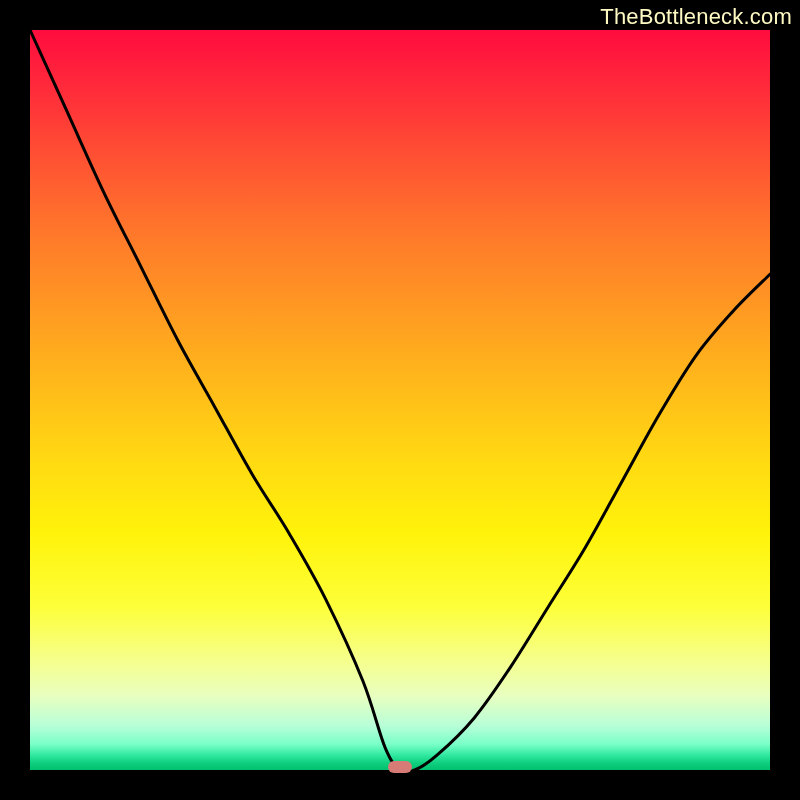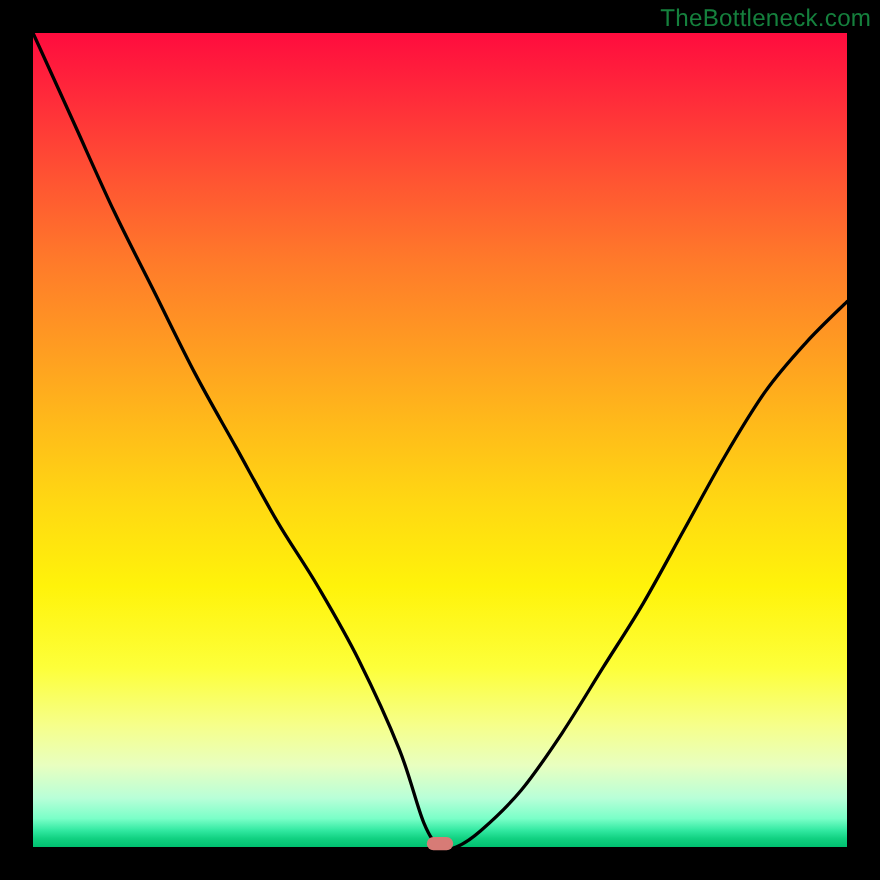--- a/index.html
+++ b/index.html
@@ -41,21 +41,21 @@
       #7affc8 96.5%,
       #30e8a0 98%,
       #10d080 99%,
       #00c070 100%
     );
   }
   .watermark {
     position: absolute;
     top: 4px;
     right: 8px;
-    color: #15803d;
+    color: #fef9c3;
     font-size: 22px;
     font-weight: 500;
     letter-spacing: 0.2px;
     user-select: none;
   }
   .curve-svg {
     position: absolute;
     top: 30px;
     left: 30px;
     width: 740px;

